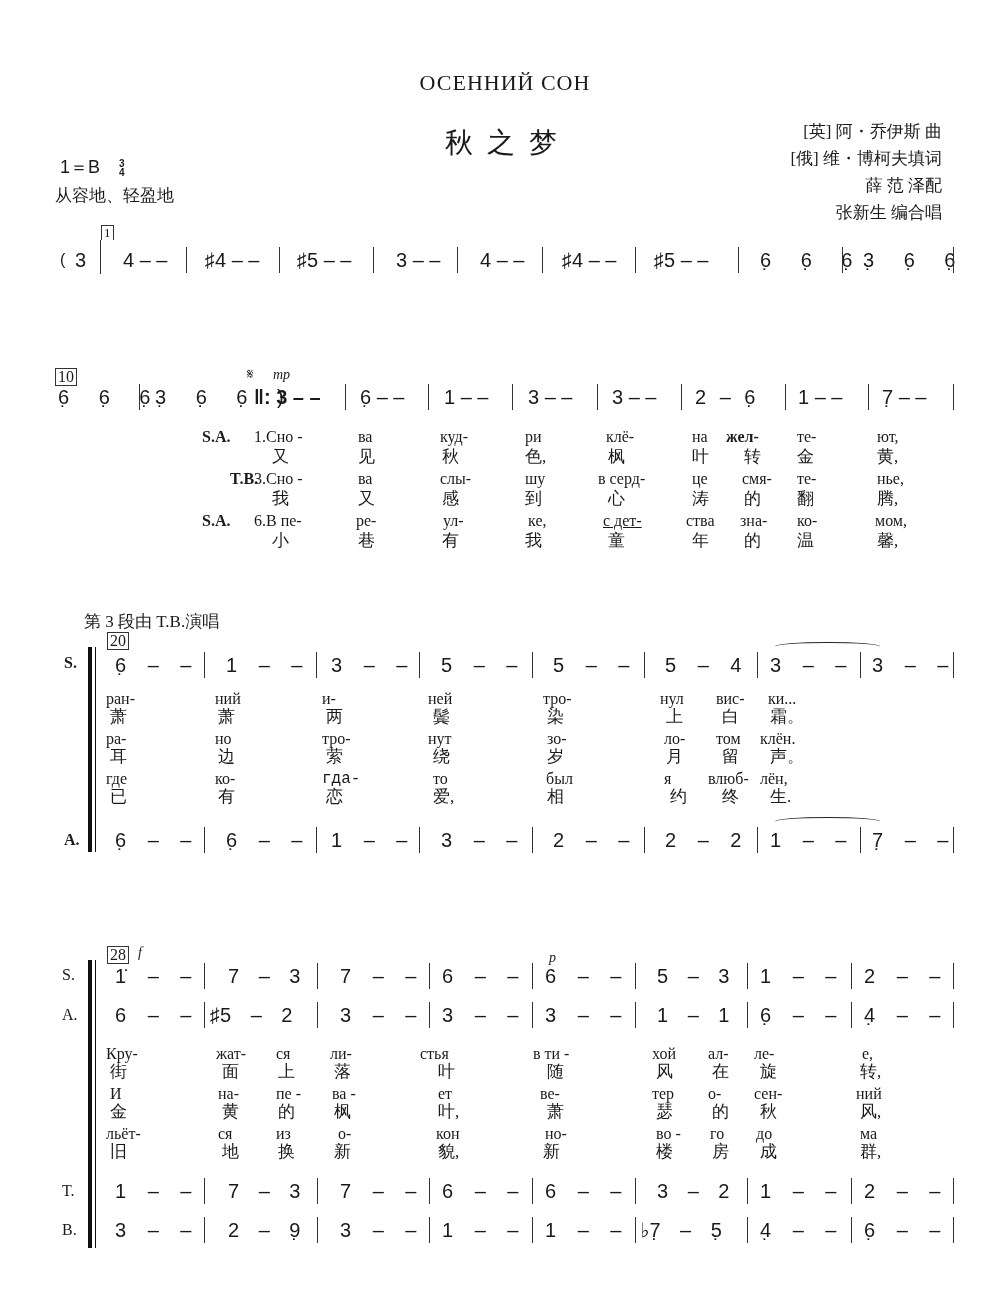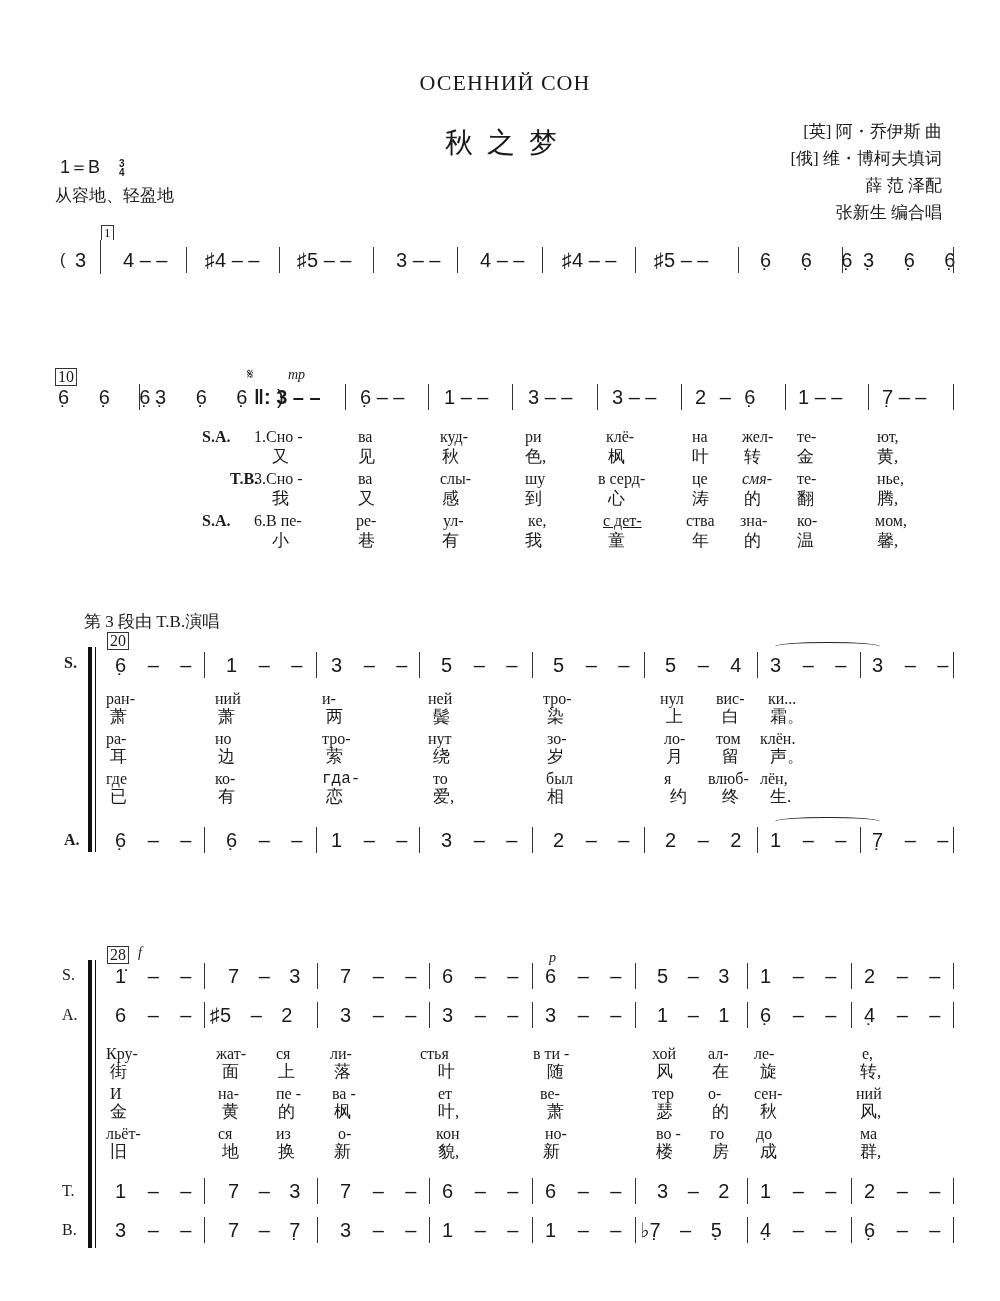--- a/index.html
+++ b/index.html
@@ -67,21 +67,21 @@
   <span class="cell" style="left:654px;">♯5 – –</span>
   <div class="bar" style="left:738px;top:2px;height:26px;"></div>
   <span class="cell" style="left:760px;letter-spacing:12px;">6̣ 6̣ 6̣</span>
   <div class="bar" style="left:842px;top:2px;height:26px;"></div>
   <span class="cell" style="left:863px;letter-spacing:12px;">3̣ 6̣ 6̣</span>
   <div class="bar" style="left:953px;top:2px;height:26px;"></div>
 </div>
 
 <span class="abs rehearsal" style="left:55px;top:368px;">10</span>
 <span class="abs serif" style="left:247px;top:366px;font-size:15px;">𝄋</span>
-<span class="abs dyn" style="left:288px;top:367px;">mp</span>
+<span class="abs dyn" style="left:273px;top:367px;">mp</span>
 <div class="row" style="top:382px;left:0;width:1000px;">
   <span class="cell" style="left:58px;letter-spacing:12px;"></span>
   <span class="cell" style="left:58px;letter-spacing:12px;">6̣ 6̣ 6̣</span>
   <div class="bar" style="left:139px;top:2px;height:26px;"></div>
   <span class="cell" style="left:155px;letter-spacing:12px;">3̣ 6̣ 6̣ )</span>
   <span class="cell" style="left:254px;font-weight:bold;">‖: 3 – –</span>
   <div class="bar" style="left:345px;top:2px;height:26px;"></div>
   <span class="cell" style="left:360px;">6̣ – –</span>
   <div class="bar" style="left:428px;top:2px;height:26px;"></div>
   <span class="cell" style="left:444px;">1 – –</span>
@@ -102,41 +102,41 @@
   <span class="part bold" style="left:202px;top:0;">S.A.</span>
   <span class="part bold" style="left:202px;top:42px;margin-left:28px;">T.B.</span>
   <span class="part bold" style="left:202px;top:84px;">S.A.</span>
 
   <span class="lyric" style="left:254px;top:0;">1.Сно -</span>
   <span class="lyric" style="left:358px;top:0;">ва</span>
   <span class="lyric" style="left:440px;top:0;">куд-</span>
   <span class="lyric" style="left:525px;top:0;">ри</span>
   <span class="lyric" style="left:606px;top:0;">клё-</span>
   <span class="lyric" style="left:692px;top:0;">на</span>
-  <span class="lyric" style="left:742px;top:0;">жел-</span>
+  <span class="lyric" style="left:726px;top:0;font-weight:bold;">жел-</span>
   <span class="lyric" style="left:797px;top:0;">те-</span>
   <span class="lyric" style="left:877px;top:0;">ют,</span>
 
   <span class="lyric zh" style="left:272px;top:20px;">又</span>
   <span class="lyric zh" style="left:358px;top:20px;">见</span>
   <span class="lyric zh" style="left:442px;top:20px;">秋</span>
   <span class="lyric zh" style="left:525px;top:20px;">色,</span>
   <span class="lyric zh" style="left:608px;top:20px;">枫</span>
   <span class="lyric zh" style="left:692px;top:20px;">叶</span>
   <span class="lyric zh" style="left:744px;top:20px;">转</span>
   <span class="lyric zh" style="left:797px;top:20px;">金</span>
   <span class="lyric zh" style="left:877px;top:20px;">黄,</span>
 
   <span class="lyric" style="left:254px;top:42px;">3.Сно -</span>
   <span class="lyric" style="left:358px;top:42px;">ва</span>
   <span class="lyric" style="left:440px;top:42px;">слы-</span>
   <span class="lyric" style="left:525px;top:42px;">шу</span>
   <span class="lyric" style="left:598px;top:42px;">в серд-</span>
   <span class="lyric" style="left:692px;top:42px;">це</span>
-  <span class="lyric" style="left:742px;top:42px;font-style:italic;">смя-</span>
+  <span class="lyric" style="left:742px;top:42px;">смя-</span>
   <span class="lyric" style="left:797px;top:42px;">те-</span>
   <span class="lyric" style="left:877px;top:42px;">нье,</span>
 
   <span class="lyric zh" style="left:272px;top:62px;">我</span>
   <span class="lyric zh" style="left:358px;top:62px;">又</span>
   <span class="lyric zh" style="left:442px;top:62px;">感</span>
   <span class="lyric zh" style="left:525px;top:62px;">到</span>
   <span class="lyric zh" style="left:608px;top:62px;">心</span>
   <span class="lyric zh" style="left:692px;top:62px;">涛</span>
   <span class="lyric zh" style="left:744px;top:62px;">的</span>
@@ -400,21 +400,21 @@
   <div class="bar" style="left:747px;top:2px;height:26px;"></div>
   <span class="cell" style="left:760px;word-spacing:16px;">1 – –</span>
   <div class="bar" style="left:851px;top:2px;height:26px;"></div>
   <span class="cell" style="left:864px;word-spacing:16px;">2 – –</span>
   <div class="bar" style="left:953px;top:2px;height:26px;"></div>
 </div>
 
 <div class="row" style="top:1215px;left:0;width:1000px;">
   <span class="cell" style="left:115px;word-spacing:16px;">3 – –</span>
   <div class="bar" style="left:204px;top:2px;height:26px;"></div>
-  <span class="cell" style="left:228px;word-spacing:14px;">7 – 7̣</span>
+  <span class="cell" style="left:228px;word-spacing:14px;">2 – 9̣</span>
   <div class="bar" style="left:317px;top:2px;height:26px;"></div>
   <span class="cell" style="left:340px;word-spacing:16px;">3 – –</span>
   <div class="bar" style="left:429px;top:2px;height:26px;"></div>
   <span class="cell" style="left:442px;word-spacing:16px;">1 – –</span>
   <div class="bar" style="left:532px;top:2px;height:26px;"></div>
   <span class="cell" style="left:545px;word-spacing:16px;">1 – –</span>
   <div class="bar" style="left:635px;top:2px;height:26px;"></div>
   <span class="cell" style="left:640px;word-spacing:14px;">♭7̣ – 5̣</span>
   <div class="bar" style="left:747px;top:2px;height:26px;"></div>
   <span class="cell" style="left:760px;word-spacing:16px;">4̣ – –</span>

